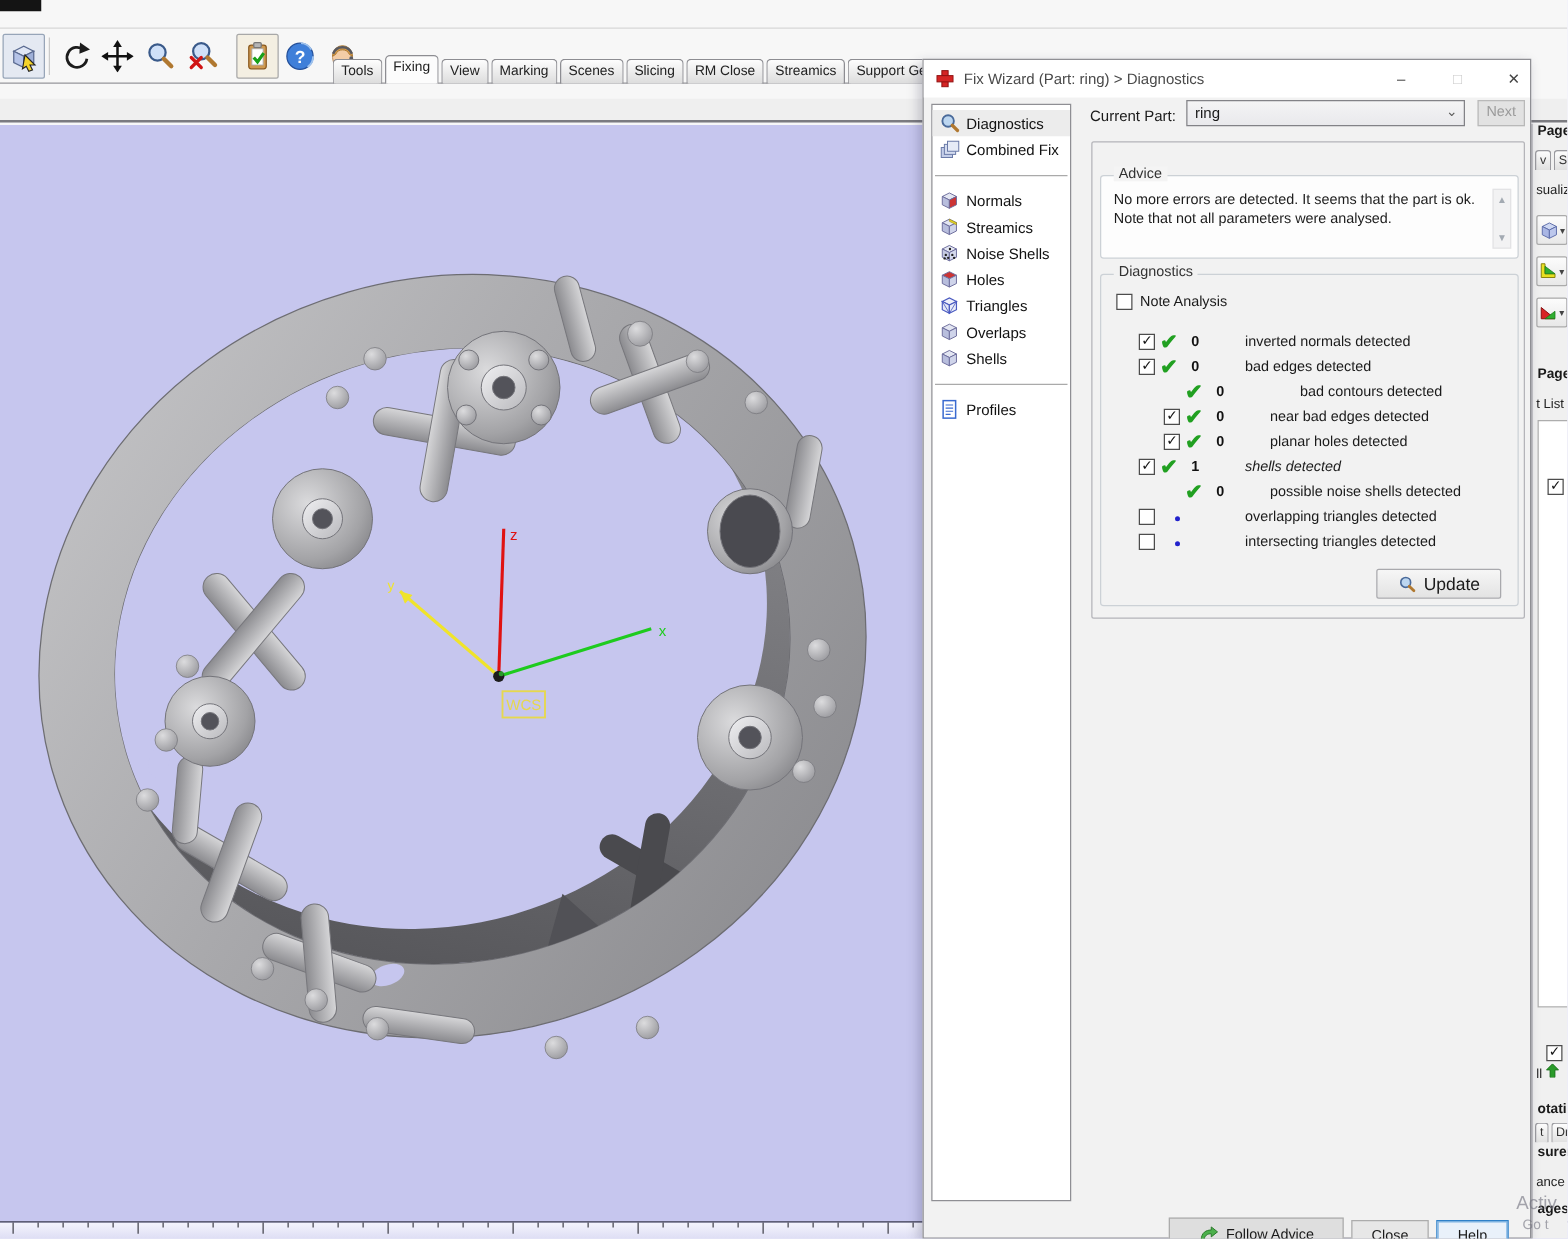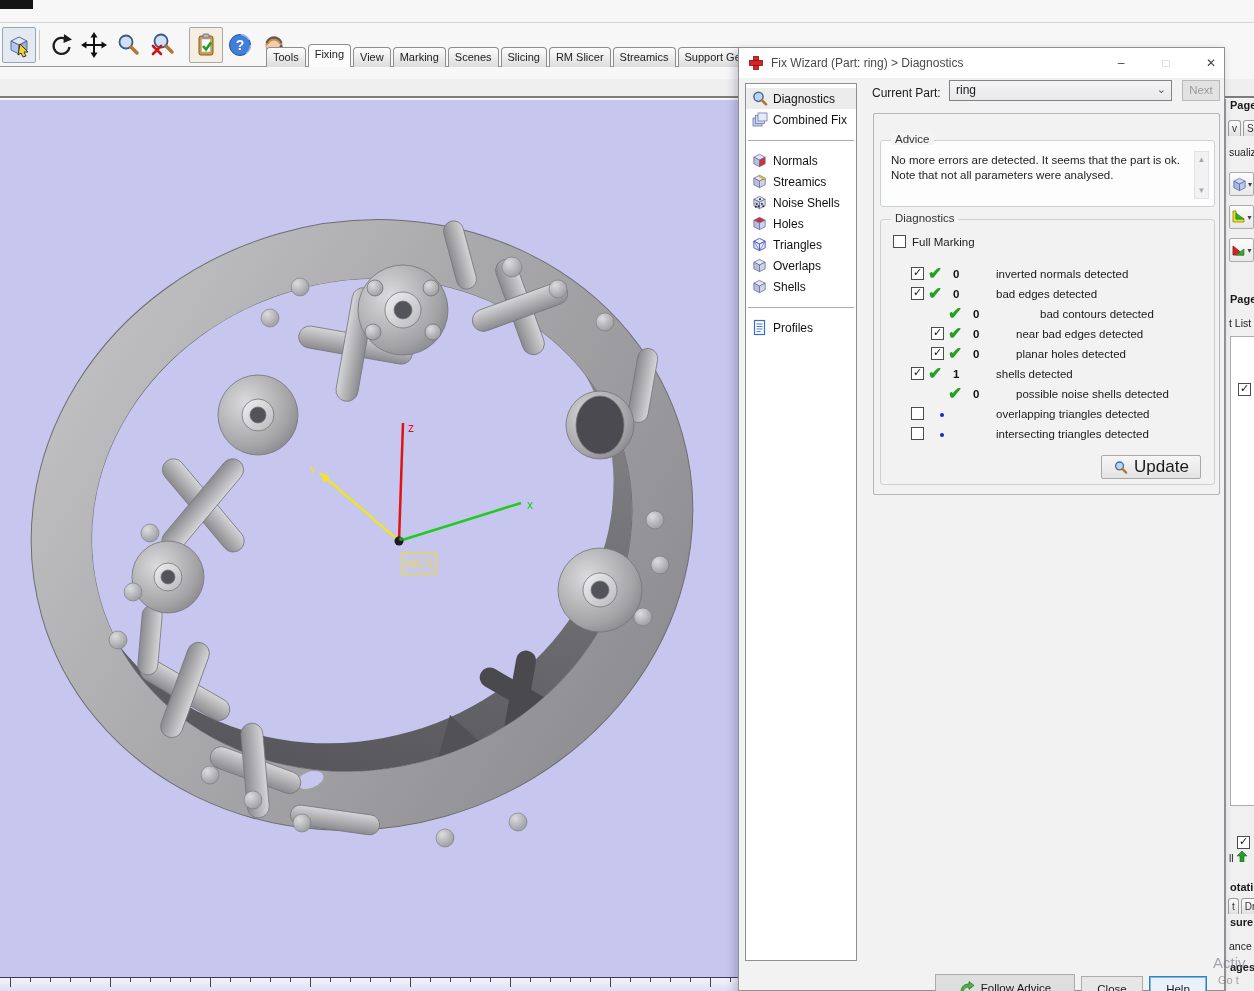--- a/index.html
+++ b/index.html
@@ -82,21 +82,21 @@
   #full-analysis { position:absolute; left:12px; top:15px; display:flex; align-items:center; gap:6px; font-size:11.5px; color:#1a1a1a; }
   .cb { position:relative; width:13px; height:13px; background:#fff; border:1px solid #4c4c4c; display:inline-block; }
   .cb.checked::after { content:"\2713"; position:absolute; left:1px; top:-2px; font-size:11px; color:#111; }
   .diag-row { position:absolute; left:0; width:100%; height:20px; }
   .diag-row .cb { position:absolute; top:2px; }
   .mark-check { position:absolute; top:-2px; font-size:17px; font-weight:bold; color:#21a021; }
   .mark-dot { position:absolute; top:8px; width:4px; height:4px; border-radius:50%; background:#2222cc; }
   .row-count { position:absolute; top:3px; font-size:11.5px; font-weight:bold; color:#111; }
   .row-label { position:absolute; top:3px; font-size:11.5px; color:#1a1a1a; white-space:nowrap; }
   #update-btn { position:absolute; left:220px; top:235px; width:100px; height:24px; background:linear-gradient(#f6f6f6,#e3e3e3);
-    border:1px solid #a9a9ad; border-radius:2px; font-size:17px; color:#1a1a1a;
+    border:1px solid #a9a9ad; border-radius:2px; font-size:14px; color:#1a1a1a;
     display:flex; align-items:center; justify-content:center; gap:6px; }
 
   .foot-btn { position:absolute; height:28px; border:1px solid #acacac; background:#e4e4e4; font-size:11.5px; color:#1a1a1a;
     display:flex; align-items:center; justify-content:center; gap:6px; }
   #btn-follow { left:196px; top:926px; width:140px; background:#dedede; }
   #btn-close  { left:342px; top:928px; width:62px; height:25px; background:#e7e7e7; }
   #btn-help   { left:410px; top:928px; width:58px; height:25px; background:#e9f1fa; border:1px solid #2f80c8; box-shadow:inset 0 0 0 1px #7fb4e4; }
 
   
   .wm { position:absolute; color:rgba(115,115,128,.62); z-index:30; white-space:nowrap;margin-top:28px; }
@@ -177,21 +177,21 @@
         </div>
       </div>
     <div id="tab-line"></div>
     <div id="tab-row">
         <div class="tab">Tools</div>
         <div class="tab active">Fixing</div>
         <div class="tab">View</div>
         <div class="tab">Marking</div>
         <div class="tab">Scenes</div>
         <div class="tab">Slicing</div>
-        <div class="tab">RM Slicer</div>
+        <div class="tab">RM Close</div>
         <div class="tab">Streamics</div>
         <div class="tab">Support Generation</div>
       </div>
     <div id="strip2"></div>
   </div>
 
   <div id="viewport">
     <svg width="738" height="877" viewBox="0 0 738 877">
       <defs>
         <linearGradient id="bandGrad" x1="0" y1="0" x2="1" y2="1">
@@ -565,21 +565,21 @@
         <div id="advice-scroll">
           <span class="ar" style="top:3px">▲</span>
           <span class="ar" style="bottom:3px">▼</span>
         </div>
       </div>
 
       <div class="groupbox" id="gb-diag">
         <span class="gb-legend">Diagnostics</span>
         <div id="full-analysis">
           <span class="cb"></span>
-          <span>Full Marking</span>
+          <span>Note Analysis</span>
         </div>
         <div id="diag-rows">
             <div class="diag-row" style="top: 45px;">
               <span class="cb checked" style="left: 30px;"></span>
               <span class="mark-check" style="left: 47px;">✔</span>
               <span class="row-count" style="left: 72px;">0</span>
               <span class="row-label" style="left: 115px;">inverted normals detected</span>
             </div>
             <div class="diag-row" style="top: 65px;">
               <span class="cb checked" style="left: 30px;"></span>
@@ -601,21 +601,21 @@
             <div class="diag-row" style="top: 125px;">
               <span class="cb checked" style="left: 50px;"></span>
               <span class="mark-check" style="left: 67px;">✔</span>
               <span class="row-count" style="left: 92px;">0</span>
               <span class="row-label" style="left: 135px;">planar holes detected</span>
             </div>
             <div class="diag-row" style="top: 145px;">
               <span class="cb checked" style="left: 30px;"></span>
               <span class="mark-check" style="left: 47px;">✔</span>
               <span class="row-count" style="left: 72px;">1</span>
-              <span class="row-label" style="left: 115px;">shells detected</span>
+              <span class="row-label" style="left: 115px; font-style: italic;">shells detected</span>
             </div>
             <div class="diag-row" style="top: 165px;">
               <span class="mark-check" style="left: 67px;">✔</span>
               <span class="row-count" style="left: 92px;">0</span>
               <span class="row-label" style="left: 135px;">possible noise shells detected</span>
             </div>
             <div class="diag-row" style="top: 185px;">
               <span class="cb" style="left: 30px;"></span>
               <span class="mark-dot" style="left: 59px;"></span>
               <span class="row-label" style="left: 115px;">overlapping triangles detected</span>

